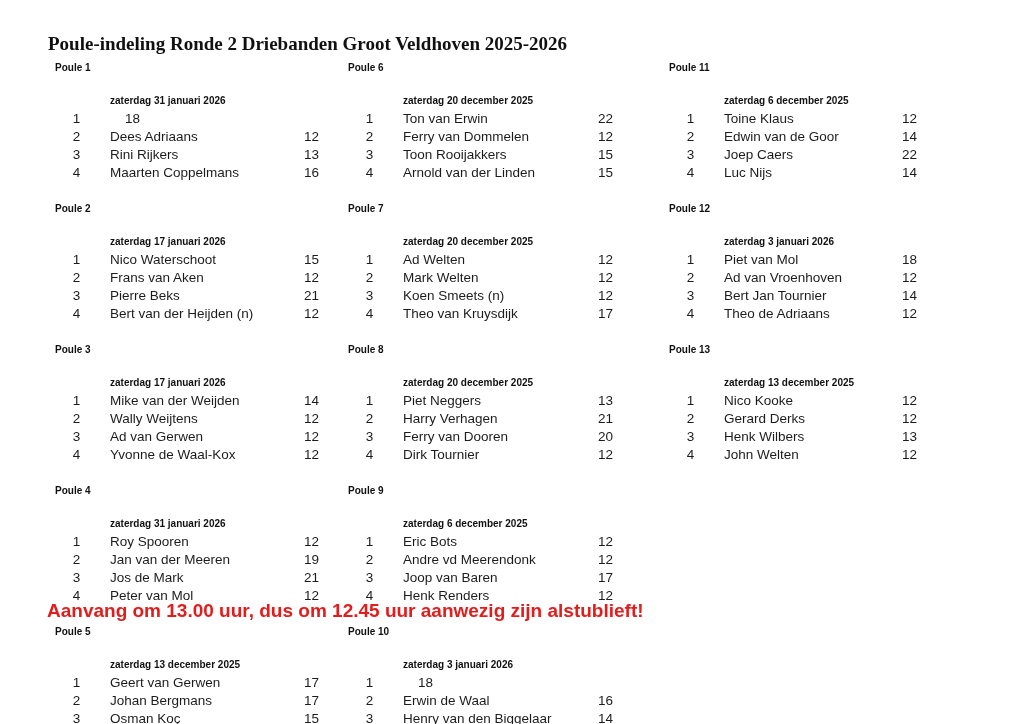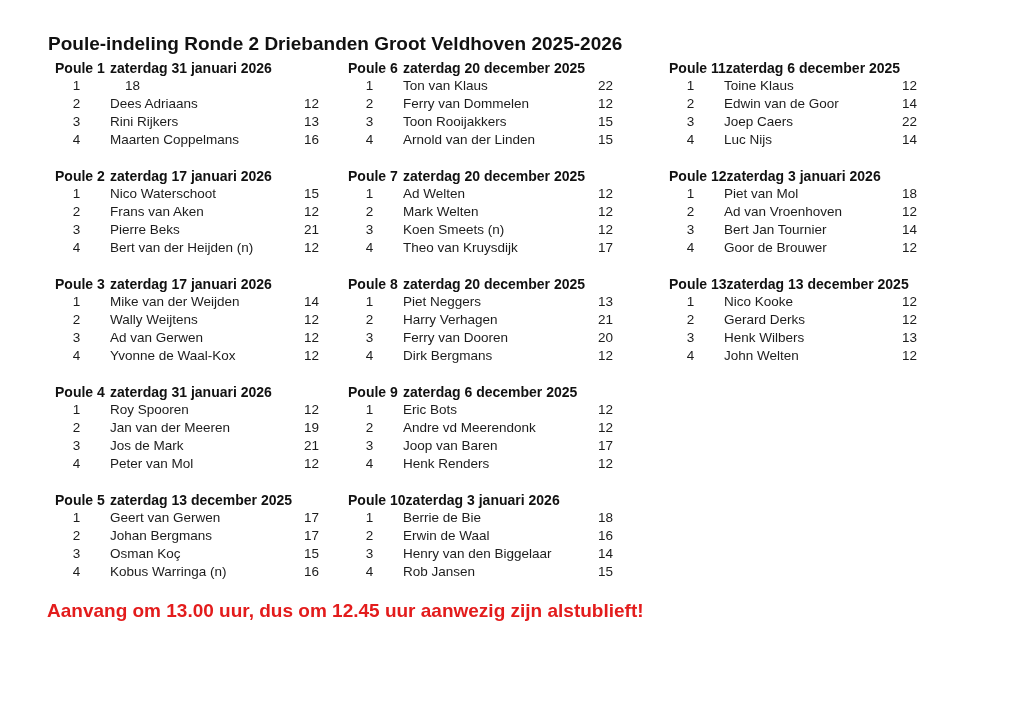--- a/index.html
+++ b/index.html
@@ -19,39 +19,40 @@
   }
   .page { position: absolute; inset: 0; background: var(--bg); }
 
   .doc-title {
     position: absolute;
     left: 48px; top: 33px;
     font-size: 19px;
     font-weight: bold;
     color: var(--heading);
     white-space: nowrap;
+    font-family: Liberation Serif, serif;
   }
 
   .column { position: absolute; top: 59px; }
   .col-0 { left: 55px;  width: 264px; }
   .col-1 { left: 348px; width: 265px; }
   .col-2 { left: 669px; width: 248px; }
 
   .poule { margin-bottom: 18px; }
 
   .poule-header {
     display: flex;
     line-height: 18px;
-    font-size: 14px;
+    font-size: 10px;
     font-weight: bold;
     color: var(--heading);
     white-space: nowrap;
   }
   .poule-label { min-width: 55px; }
-  .poule-date { flex: 1; }
+  .poule-date { flex: 1; margin-top: 33px; }
 
   .player-row {
     display: flex;
     line-height: 18px;
     font-size: 13.5px;
     white-space: nowrap;
   }
   .pos   { width: 55px; padding-right: 12px; text-align: center; }
   .pname { flex: 1; overflow: hidden; }
   .ppts  { width: 30px; text-align: right; }
@@ -228,21 +229,21 @@
 </div>
   <div class="column col-1">
   <section class="poule">
     <header class="poule-header">
       <span class="poule-label">Poule 6</span>
       <span class="poule-date">zaterdag 20 december 2025</span>
     </header>
 
   <div class="player-row">
     <span class="pos">1</span>
-    <span class="pname">Ton van Klaus</span>
+    <span class="pname">Ton van Erwin</span>
     <span class="ppts">22</span>
   </div>
 
   <div class="player-row">
     <span class="pos">2</span>
     <span class="pname">Ferry van Dommelen</span>
     <span class="ppts">12</span>
   </div>
 
   <div class="player-row">
@@ -308,21 +309,21 @@
   </div>
 
   <div class="player-row">
     <span class="pos">3</span>
     <span class="pname">Ferry van Dooren</span>
     <span class="ppts">20</span>
   </div>
 
   <div class="player-row">
     <span class="pos">4</span>
-    <span class="pname">Dirk Bergmans</span>
+    <span class="pname">Dirk Tournier</span>
     <span class="ppts">12</span>
   </div>
 </section>
 
   <section class="poule">
     <header class="poule-header">
       <span class="poule-label">Poule 9</span>
       <span class="poule-date">zaterdag 6 december 2025</span>
     </header>
 
@@ -352,21 +353,20 @@
 </section>
 
   <section class="poule">
     <header class="poule-header">
       <span class="poule-label">Poule 10</span>
       <span class="poule-date">zaterdag 3 januari 2026</span>
     </header>
 
   <div class="player-row">
     <span class="pos">1</span>
-    <span class="pname">Berrie de Bie</span>
     <span class="ppts">18</span>
   </div>
 
   <div class="player-row">
     <span class="pos">2</span>
     <span class="pname">Erwin de Waal</span>
     <span class="ppts">16</span>
   </div>
 
   <div class="player-row">
@@ -433,21 +433,21 @@
   </div>
 
   <div class="player-row">
     <span class="pos">3</span>
     <span class="pname">Bert Jan Tournier</span>
     <span class="ppts">14</span>
   </div>
 
   <div class="player-row">
     <span class="pos">4</span>
-    <span class="pname">Goor de Brouwer</span>
+    <span class="pname">Theo de Adriaans</span>
     <span class="ppts">12</span>
   </div>
 </section>
 
   <section class="poule">
     <header class="poule-header">
       <span class="poule-label">Poule 13</span>
       <span class="poule-date">zaterdag 13 december 2025</span>
     </header>
 

